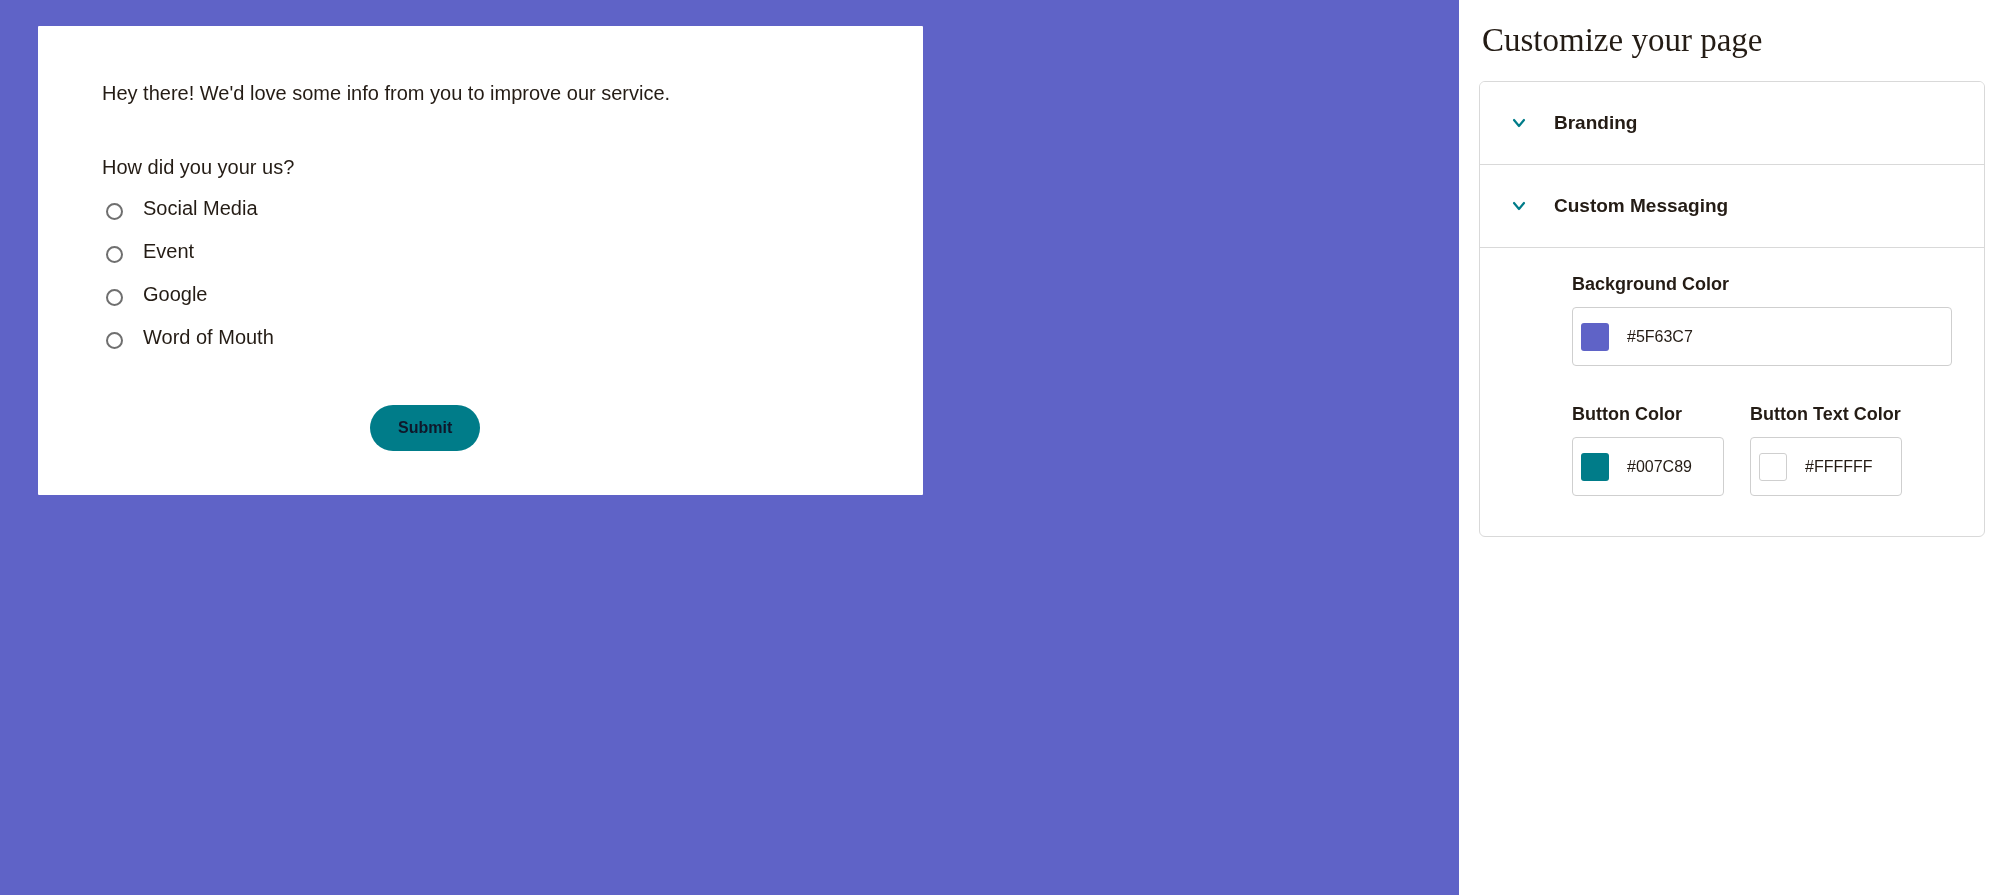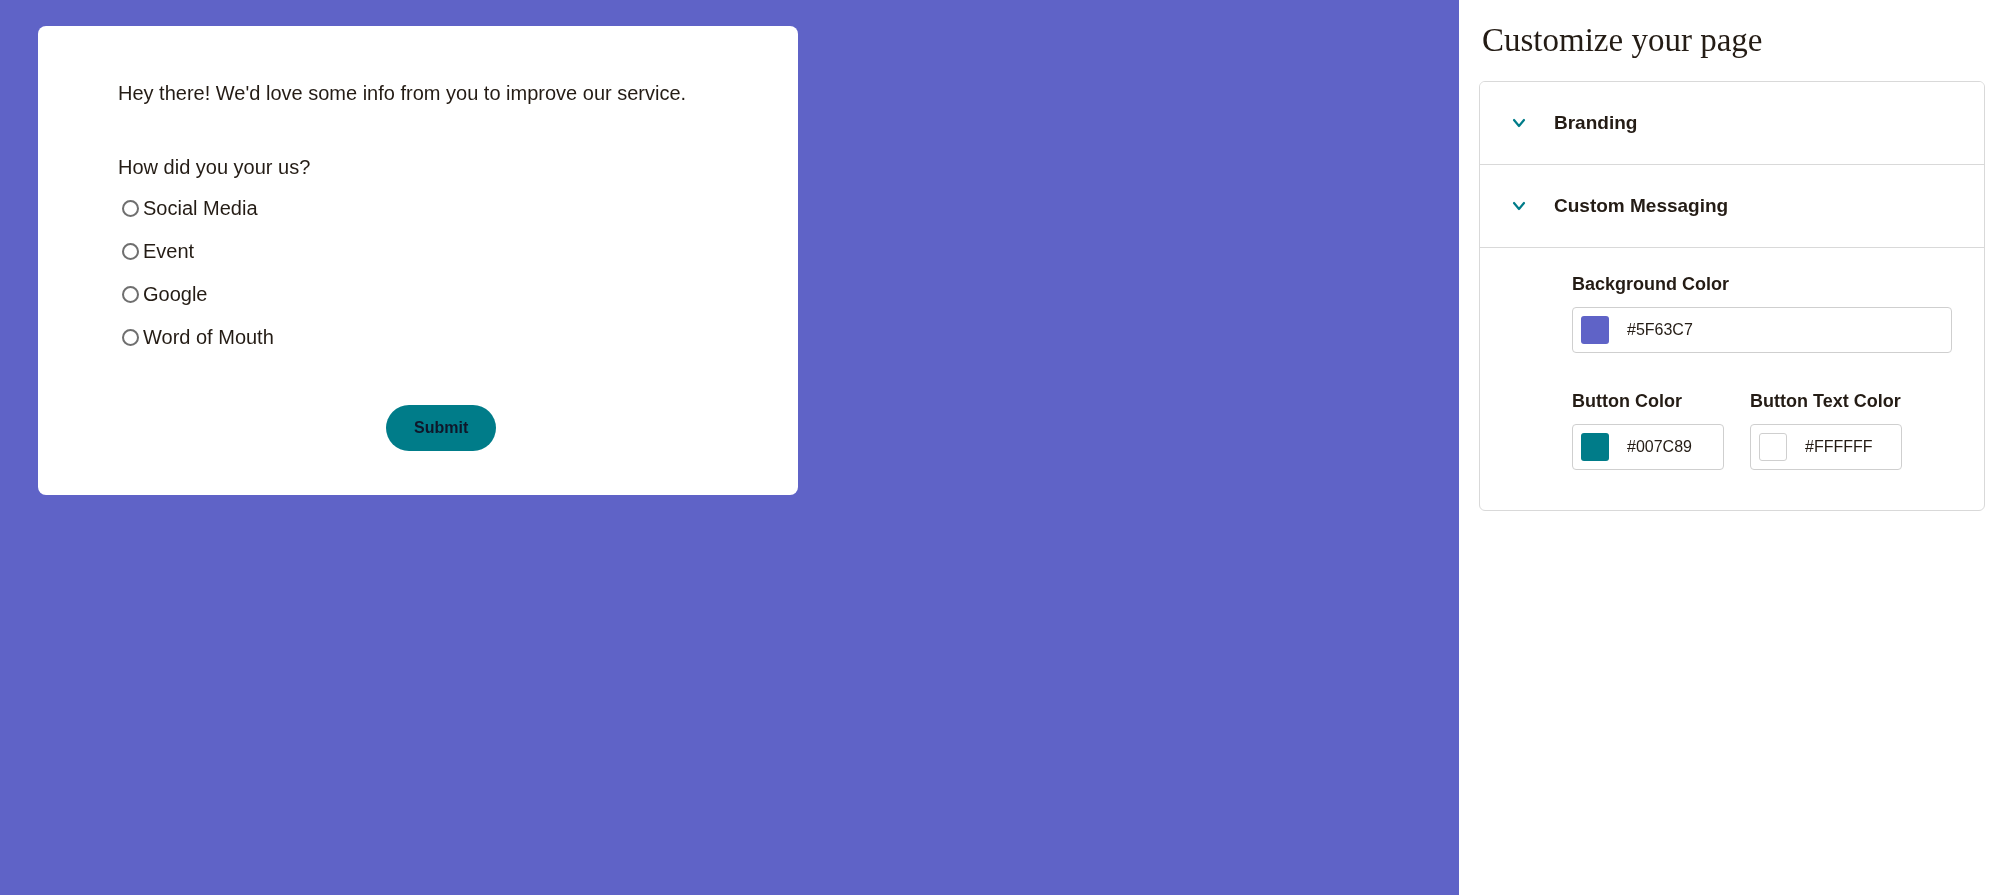--- a/index.html
+++ b/index.html
@@ -13,41 +13,41 @@
 
   
   .preview-pane {
     flex: 1 1 auto;
     padding: 26px 0 26px 38px;
     display: flex;
     align-items: flex-start;
   }
   .form-card {
     background: #ffffff;
-    border-radius: 8px;
-    padding: 52px 56px 44px 80px;
-    width: 760px;
+    border-radius: 1px;
+    padding: 52px 56px 44px 64px;
+    width: 885px;
     max-width: 100%;
   }
   .form-intro {
     font-size: 20px;
     line-height: 1.5;
     margin-bottom: 48px;
     color: #241c15;
   }
   .question-label {
     font-size: 20px;
     margin-bottom: 18px;
     color: #241c15;
   }
   .options { display: flex; flex-direction: column; gap: 20px; }
   .option {
     display: flex;
-    align-items: center;
-    gap: 4px;
+    align-items: flex-end;
+    gap: 20px;
     cursor: pointer;
   }
   .radio {
     width: 17px; height: 17px;
     border: 2px solid #6f6f6f;
     border-radius: 50%;
     background: #fff;
     flex: 0 0 auto;
     margin-left: 4px;
   }
@@ -124,21 +124,21 @@
   }
   .color-input {
     display: flex;
     align-items: center;
     border: 1px solid #cfcfcf;
     border-radius: 4px;
     padding: 8px 14px 8px 8px;
     gap: 18px;
     background: #fff;
     cursor: pointer;
-    height: 46px;
+    height: 59px;
     min-width: 148px;
   }
   .swatch {
     width: 28px; height: 28px;
     border-radius: 3px;
     flex: 0 0 auto;
   }
   .swatch.bordered { border: 1px solid #cfcfcf; }
   .color-input input {
     border: none;

